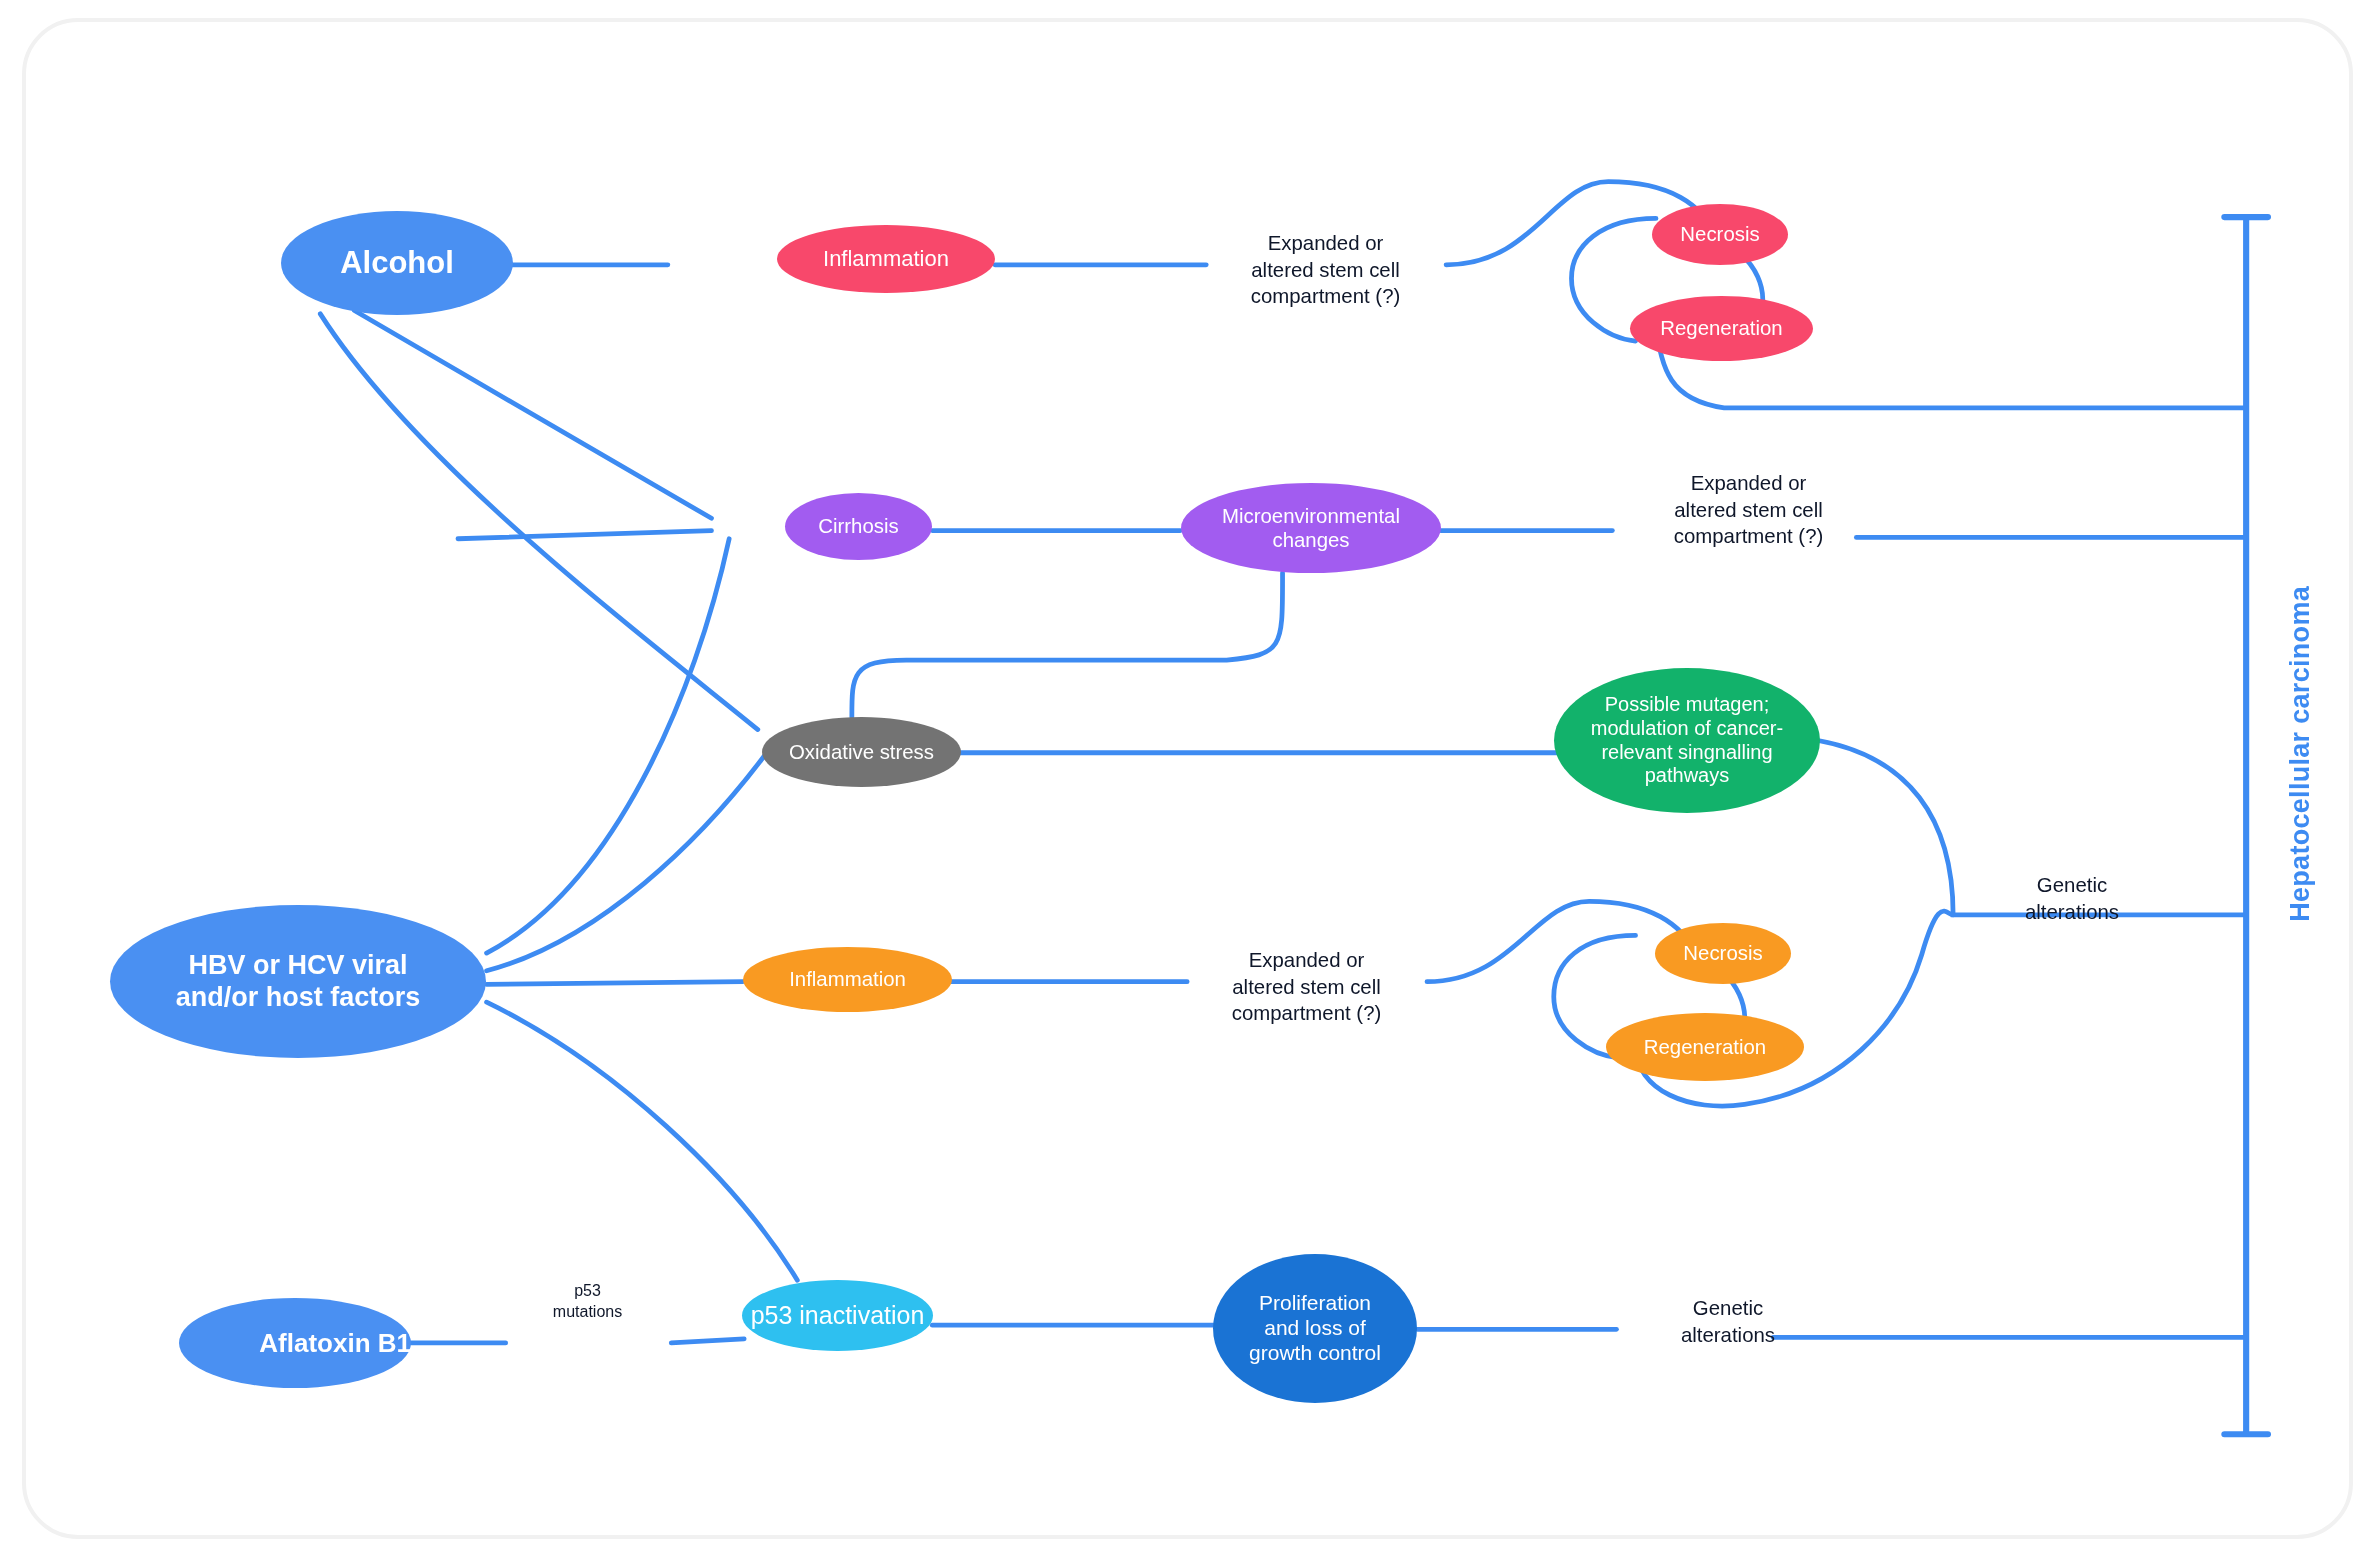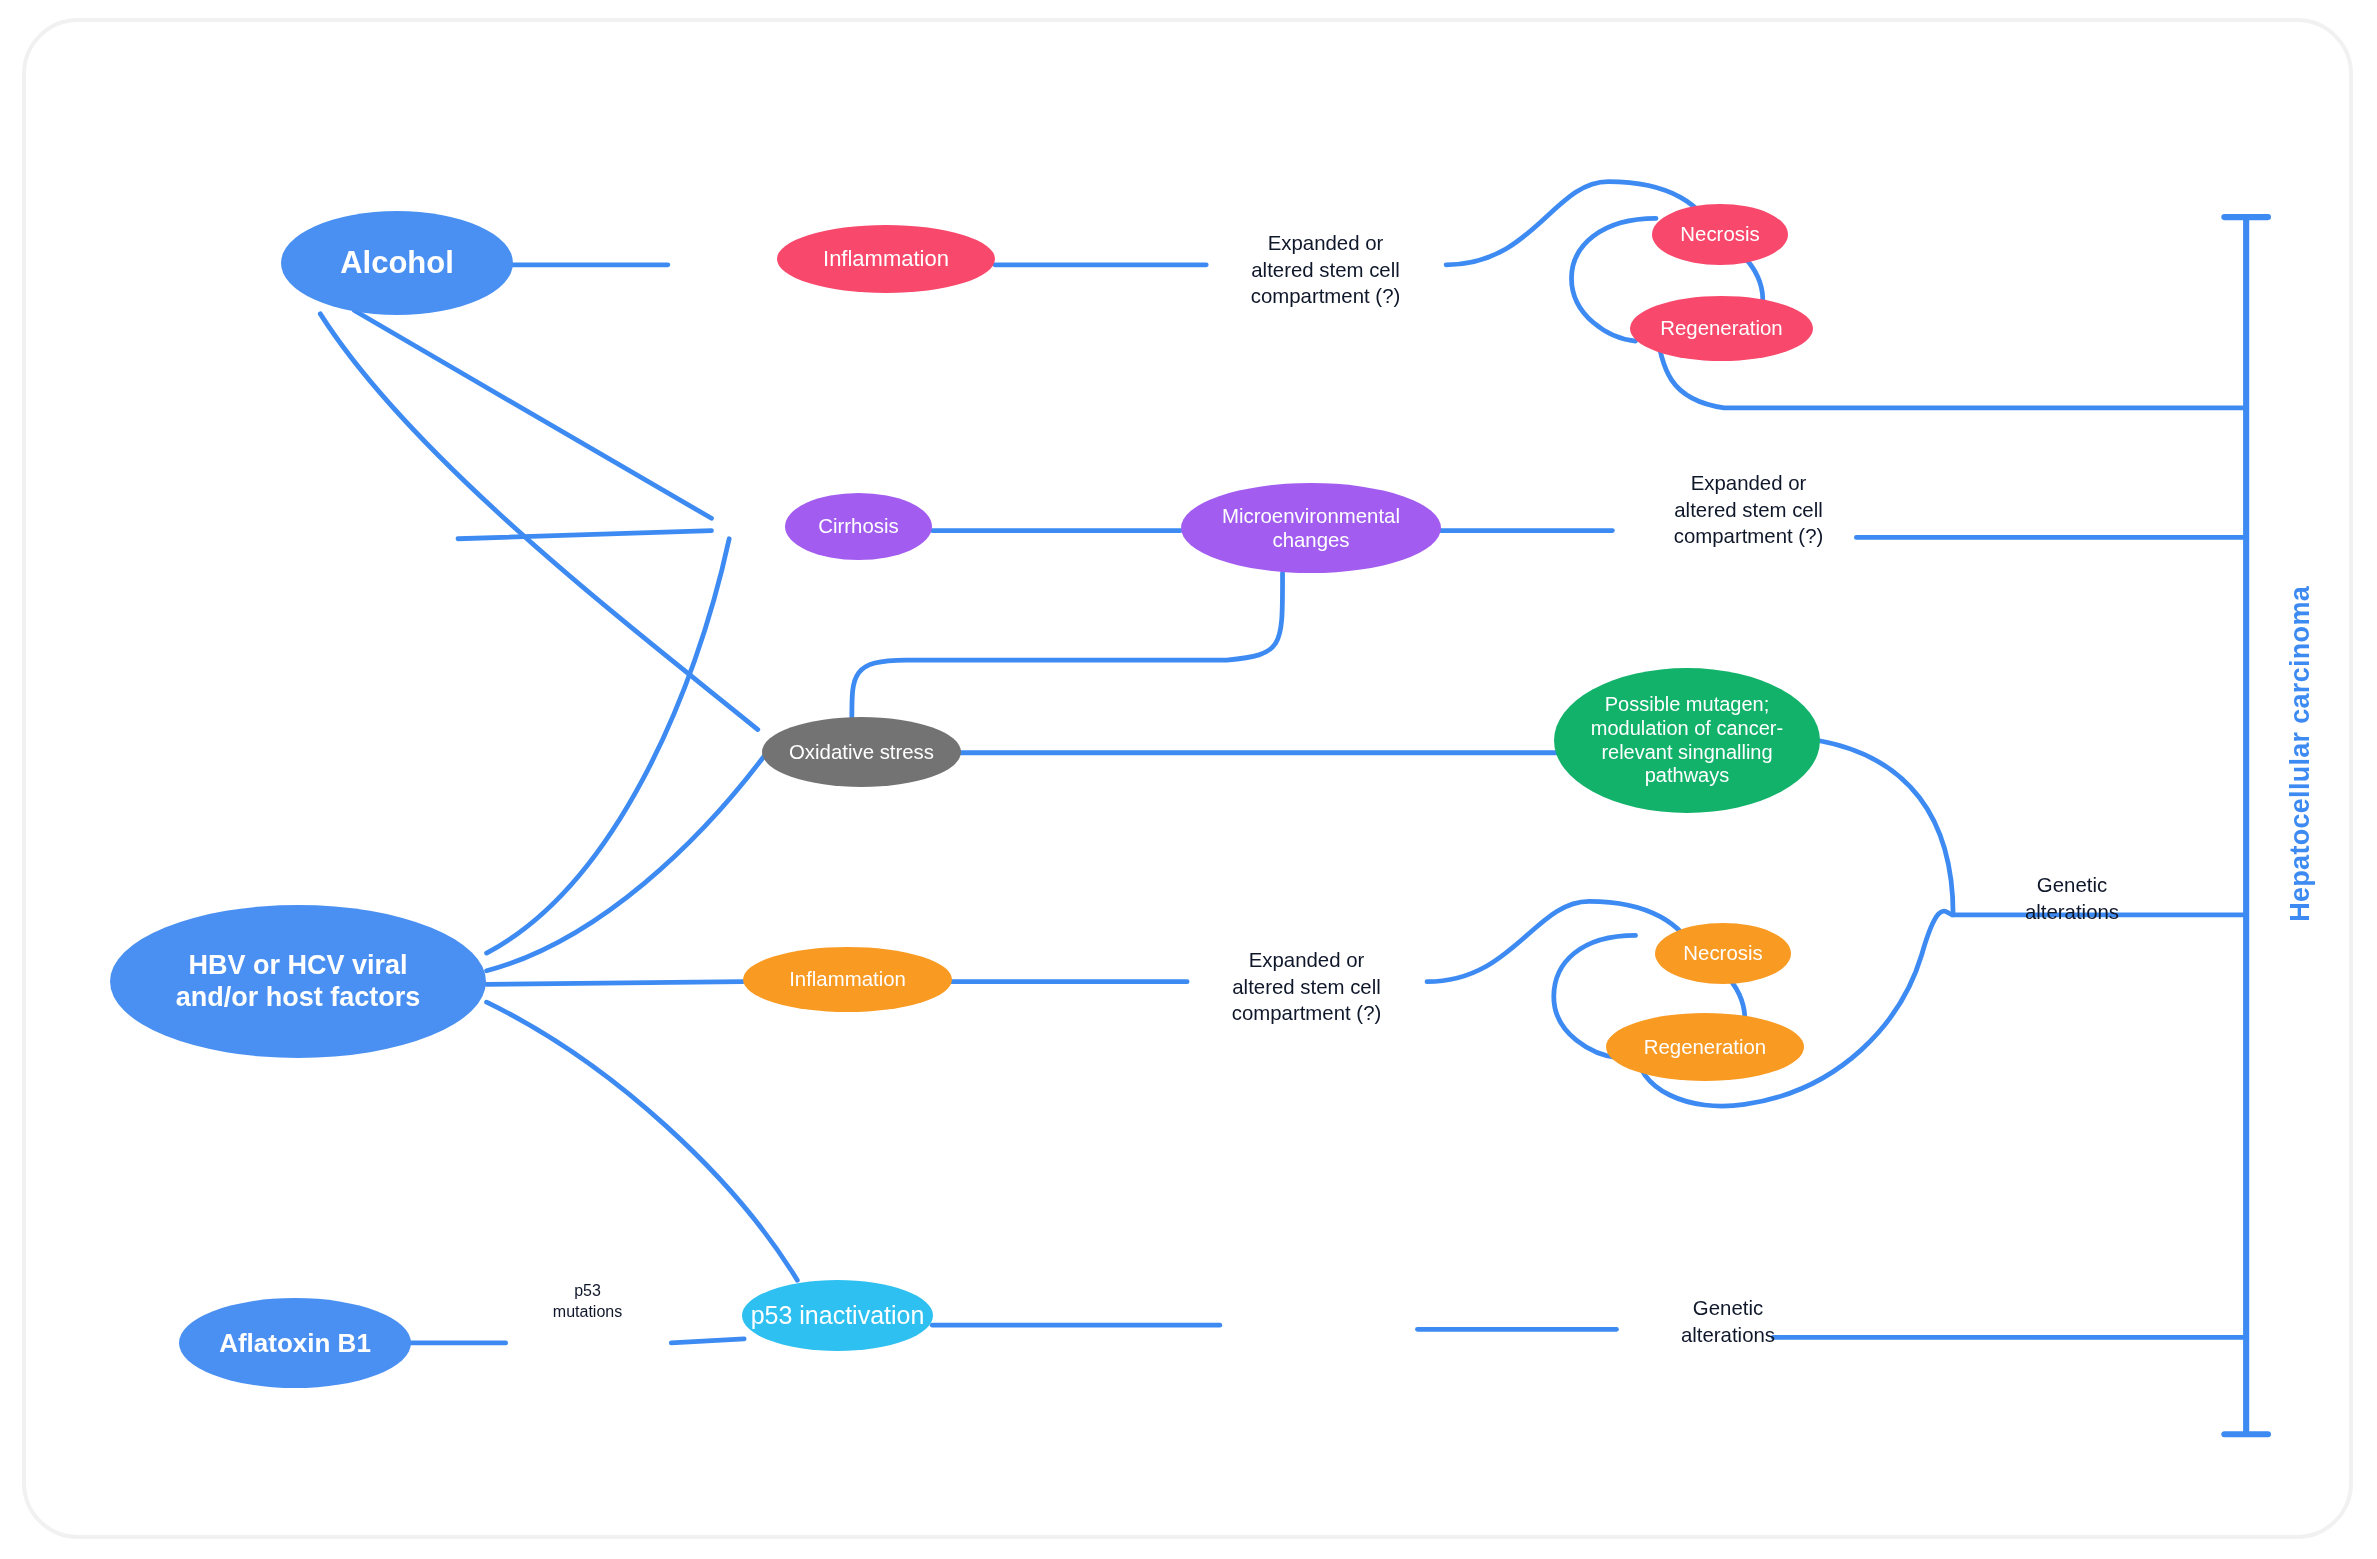--- a/index.html
+++ b/index.html
@@ -85,21 +85,21 @@
   <div class="node" style="left:281px;top:211px;width:232px;height:104px;background:#4a90f2;font-size:31px;font-weight:700;">
     <span>Alcohol</span>
   </div>
 
 
   <div class="node" style="left:110px;top:905px;width:376px;height:153px;background:#4a90f2;font-size:27px;font-weight:700;white-space:pre-line;">
     <span>HBV or HCV viral
 and/or host factors</span>
   </div>
 
-  <div class="node" style="left:179px;top:1298px;width:232px;height:90px;background:#4a90f2;font-size:26px;font-weight:700;">
+  <div class="node" style="left:179px;top:1298px;width:232px;height:90px;background:#4a90f2;font-size:26px;font-weight:700;justify-content:flex-end;">
     <span>Aflatoxin B1</span>
   </div>
 
   <div class="node" style="left:777px;top:225px;width:218px;height:68px;background:#f8486b;font-size:22px;">
     <span>Inflammation</span>
   </div>
 
   <div class="node" style="left:785px;top:493px;width:147px;height:67px;background:#a25cf0;font-size:20.4px;">
     <span>Cirrhosis</span>
   </div>
@@ -137,20 +137,25 @@
     <span>Regeneration</span>
   </div>
 
   <div class="node" style="left:1554px;top:668px;width:266px;height:145px;background:#12b26b;font-size:20px;white-space:pre-line;">
     <span>Possible mutagen;
 modulation of cancer-
 relevant singnalling
 pathways</span>
   </div>
 
+  <div class="node" style="left:1213px;top:1254px;width:204px;height:149px;background:#1a73d4;font-size:21px;white-space:pre-line;">
+    <span>Proliferation
+and loss of
+growth control</span>
+  </div>
 
   <div class="lbl" style="left:1213px;top:230px;width:225px;font-size:20.4px;">Expanded or
 altered stem cell
 compartment  (?)</div>
 
   <div class="lbl" style="left:1636px;top:470px;width:225px;font-size:20.4px;">Expanded or
 altered stem cell
 compartment  (?)</div>
 
   <div class="lbl" style="left:1194px;top:947px;width:225px;font-size:20.4px;">Expanded or

